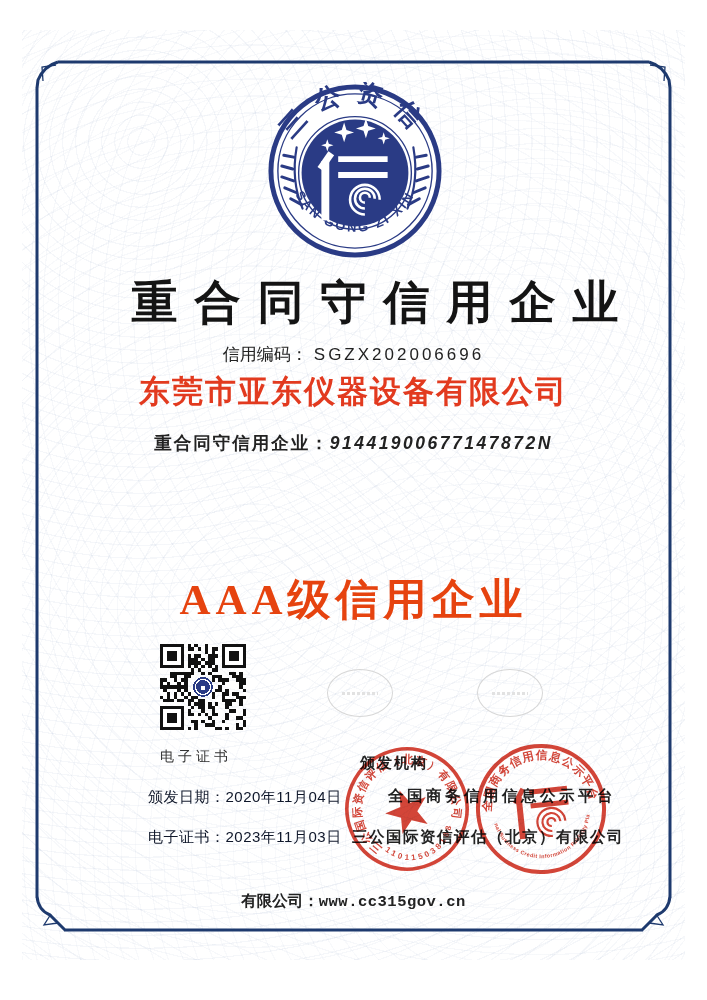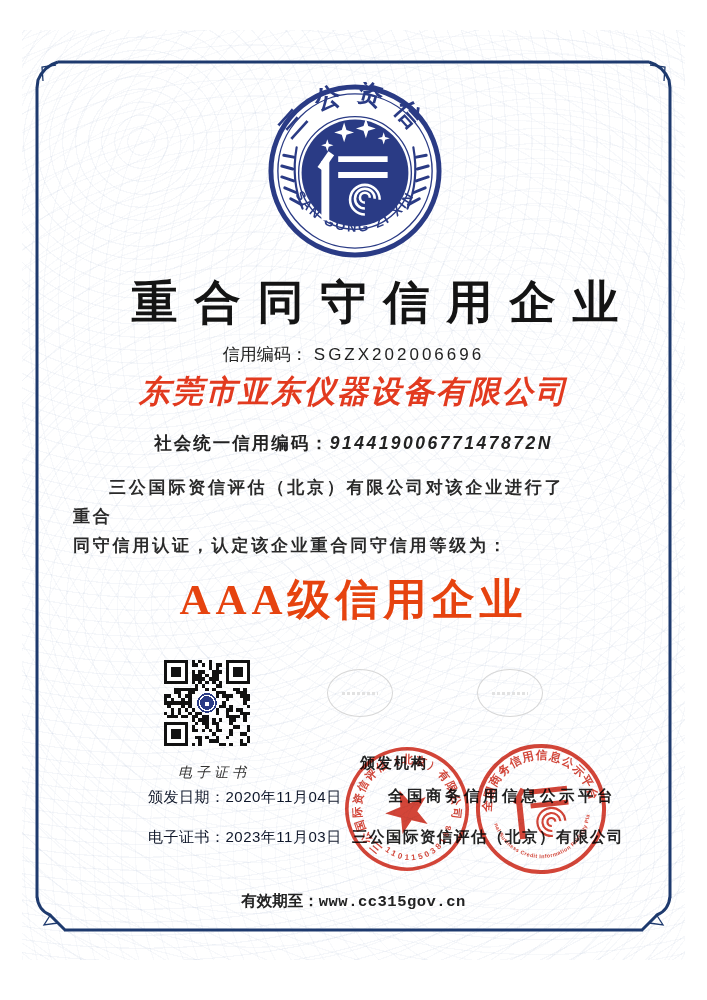--- a/index.html
+++ b/index.html
@@ -20,29 +20,29 @@
   }
   .abs { position:absolute; }
   .center { left:0; right:0; text-align:center; }
 
   .title {
     top:272px; font-family:"Liberation Serif", serif; font-weight:700;
     font-size:46px; letter-spacing:17px; color:#141414; text-indent:17px;margin-left:43px;
   }
   .code-line { top:343px; font-size:17px; font-weight:400; color:#222; }
   .code-line .val { letter-spacing:3px; padding-left:6px; }
-  .company { top:371px; font-size:31px; font-weight:700; letter-spacing:2px;font-style:italic; }
+  .company { top:371px; font-size:31px; font-weight:700; letter-spacing:2px; }
   .social-line { top:431px; font-size:17.5px; font-weight:700; color:#222; letter-spacing:2px; }
   .social-line .val { letter-spacing:2.5px;font-style:italic; }
   .body-par { left:73px; top:473px; width:508px; font-size:17px; font-weight:700;
     color:#2a2a2a; letter-spacing:2.8px; line-height:29px; }
   .body-par .l1 { text-indent:36px; }
   .rating { top:571px; font-family:"Liberation Serif", serif; font-weight:700;
     font-size:43px; letter-spacing:5px; }
-  .qr-wrap { left:160px; top:660px; width:90px; text-align:right;font-style:italic; }
+  .qr-wrap { left:160px; top:644px; width:90px; text-align:left; }
   .qr-label { margin-top:14px; font-size:14px; letter-spacing:4px; color:#333; }
   .ghost { border:1px solid #d7d7d7; border-radius:50%; width:66px; height:48px; }
   .ghost::before { content:""; display:block; margin:22px auto 0; width:36px; height:3px;
     background:repeating-linear-gradient(90deg,#e2e2e2 0 3px, transparent 3px 5px); }
   .ghost1 { left:327px; top:669px; }
   .ghost2 { left:477px; top:669px; }
 
   .issuer-label { left:360px; top:754px; font-size:15px; font-weight:700; color:#222; letter-spacing:2px; }
   .issuer-platform { left:388px; top:786px; font-size:15.5px; font-weight:700; color:#222; letter-spacing:3.5px; }
   .issuer-company { left:352px; top:827px; font-size:15.5px; font-weight:700; color:#222; letter-spacing:1.5px; }
@@ -113,27 +113,23 @@
 
   <div class="abs center title">重合同守信用企业</div>
 
   <div class="abs center code-line">
     <span>信用编码：</span><span class="val">SGZX202006696</span>
   </div>
 
   <div class="abs center company" style="color:#e23a1f">东莞市亚东仪器设备有限公司</div>
 
   <div class="abs center social-line">
-    <span>社会统一信用编码：</span><span class="val">91441900677147872N</span>
-  </div>
-
-  <div class="abs body-par">
-    <div class="l1">三公国际资信评估（北京）有限公司对该企业进行了重合</div>
-    <div>同守信用认证，认定该企业重合同守信用等级为：</div>
-  </div>
+    <span>重合同守信用企业：</span><span class="val">91441900677147872N</span>
+  </div>
+
 
   <div class="abs center rating" style="color:#e6430f">AAA级信用企业</div>
 
   <div class="abs qr-wrap">
     <svg id="qr" width="86" height="86" viewBox="0 0 25 25" shape-rendering="crispEdges">
         <rect x="8" y="0" width="1" height="1" fill="#111"></rect>
         <rect x="10" y="0" width="1" height="1" fill="#111"></rect>
         <rect x="13" y="0" width="1" height="1" fill="#111"></rect>
         <rect x="8" y="1" width="1" height="1" fill="#111"></rect>
         <rect x="9" y="1" width="1" height="1" fill="#111"></rect>
@@ -379,16 +375,16 @@
         <path d="M52,46 L43,60" stroke-width="5"></path>
         <path d="M47,54 V96" stroke-width="6"></path>
         <path d="M58,50 H96" stroke-width="5"></path>
         <path d="M58,64 H96" stroke-width="5"></path>
         <path d="M77,86 a4,4 0 1 1 4,-4 M77,91 a9,9 0 1 1 9,-9 M77,96 a14,14 0 1 1 14,-14" stroke-width="2.2"></path>
       </g>
     </g>
   </svg>
 
   <div class="abs center footer-line">
-    <span>有效期至：</span><span class="url">www.cc315gov.cn</span>
+    <span>有限公司：</span><span class="url">www.cc315gov.cn</span>
   </div>
 
 </div>
 
 </body></html>

